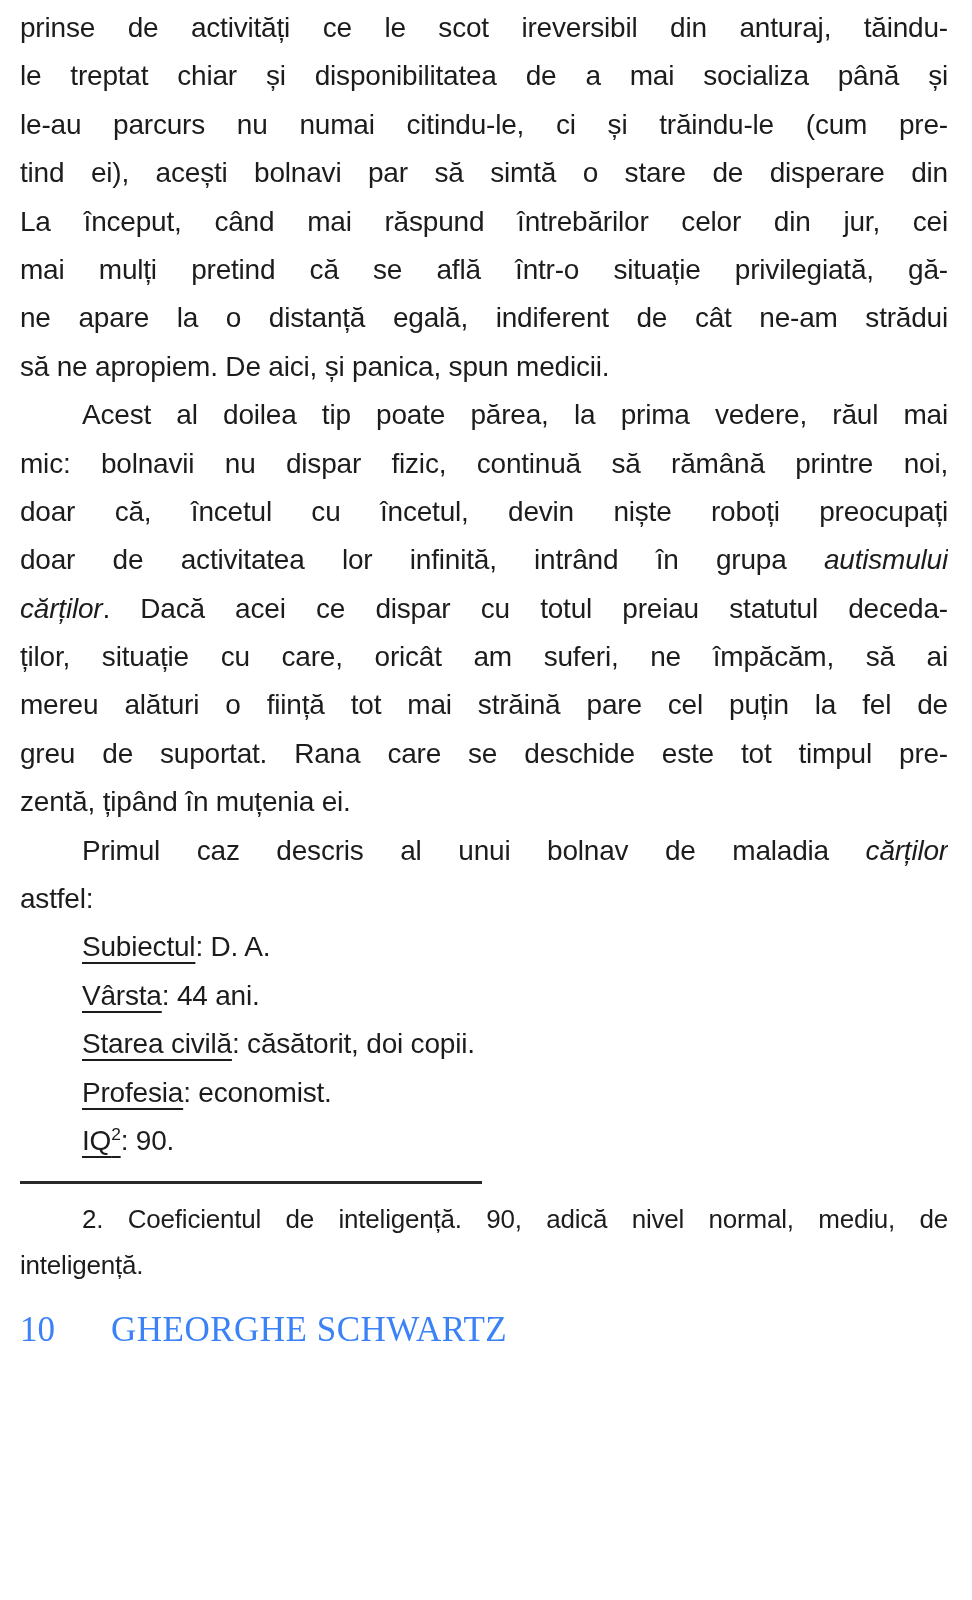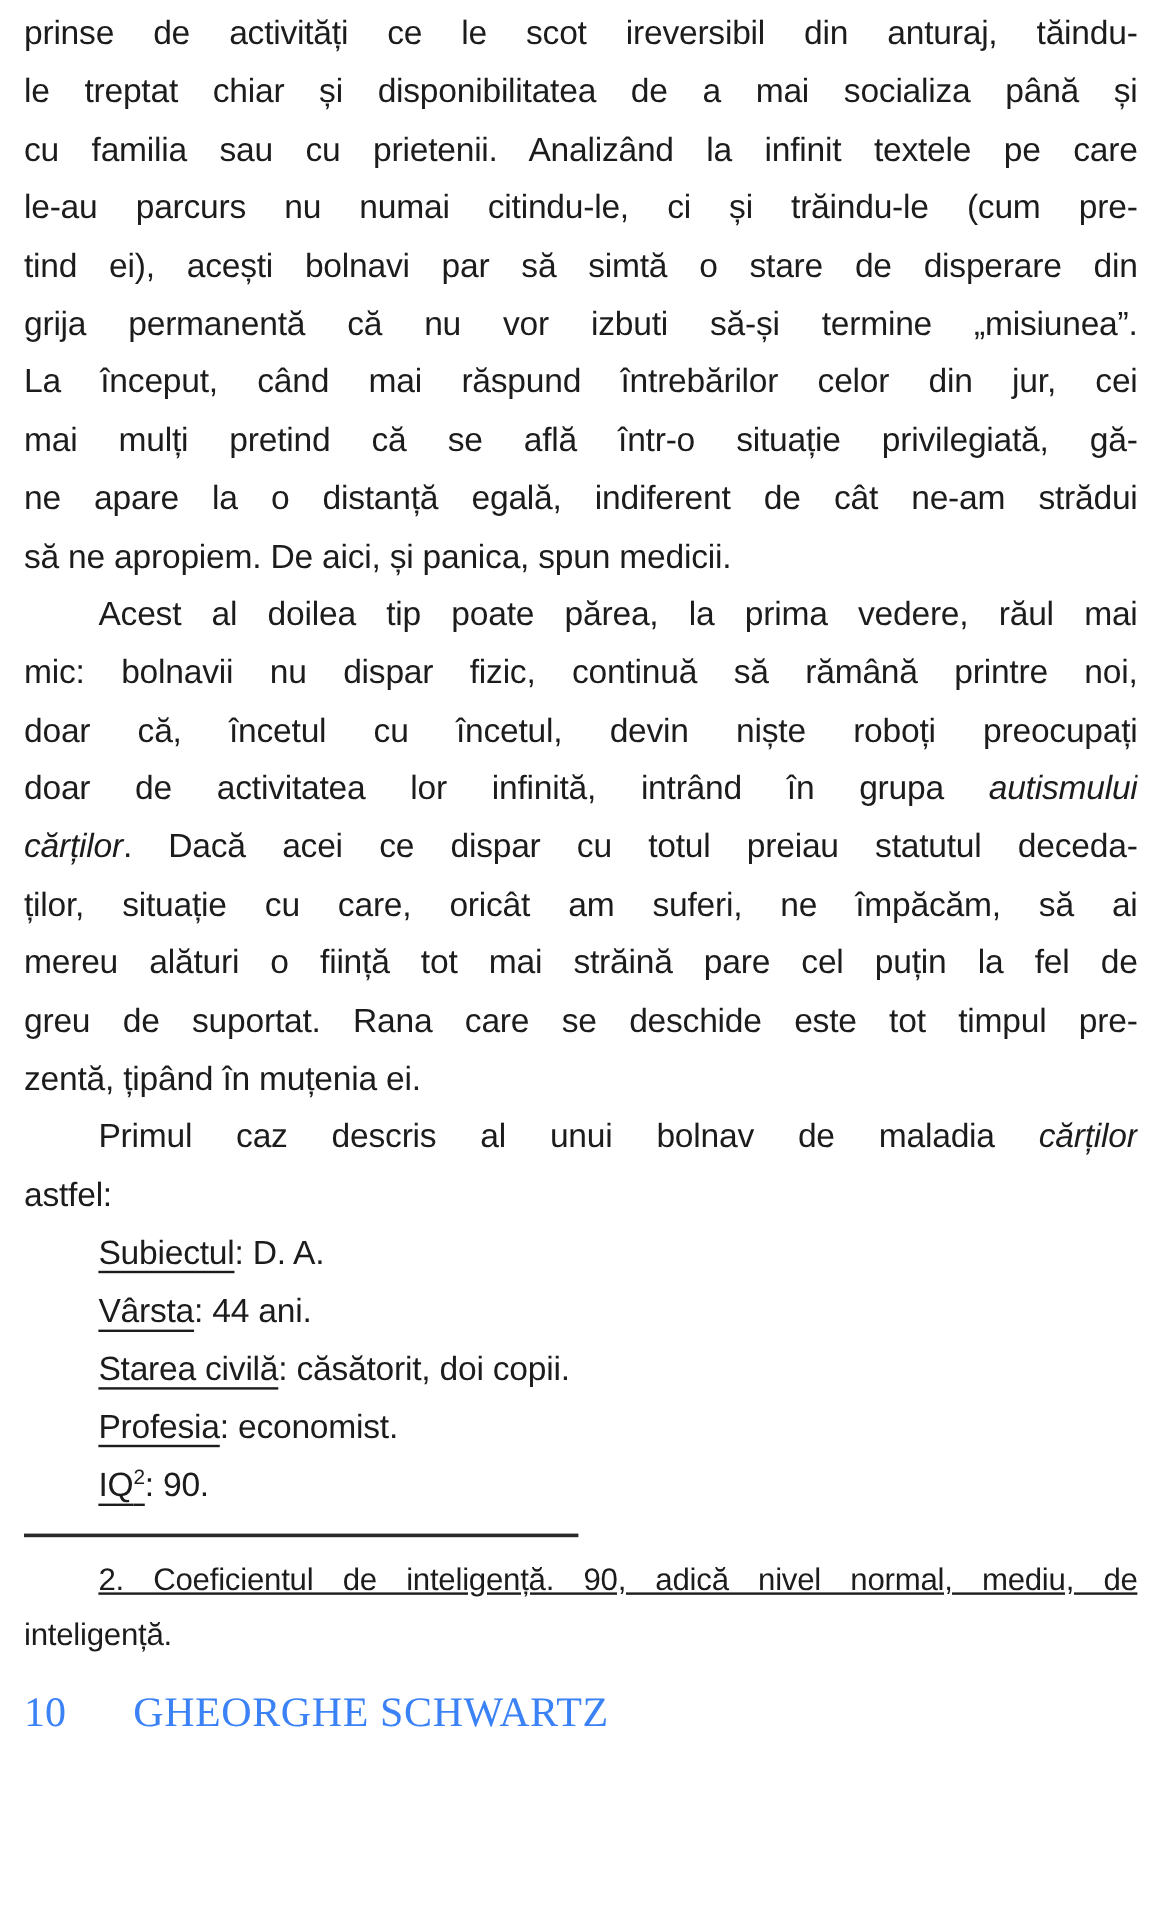--- a/index.html
+++ b/index.html
@@ -47,44 +47,42 @@
     margin: 16px 0 12px 0;
   }
   .fn-line {
     font-size: 26px;
     line-height: 46px;
     height: 46px;
     letter-spacing: -0.2px;
     overflow: hidden;
   }
   .fn-line.just { text-align: justify; text-align-last: justify; }
-  .fn-line.indent { text-indent: 62px; text-decoration: underline; }
+  .fn-line.indent { text-indent: 62px; }
   
   .footer {
     display: flex;
     align-items: baseline;
     margin-top: 22px;
     font-family: "Liberation Serif", serif;
     font-size: 35px;
     color: #3b82f6;
   }
   .footer .author { margin-left: 56px; letter-spacing: 0.5px; }
 </style>
 </head>
 <body>
 
 <div class="page">
 
   <div class="textblock">
       <div class="line just"><span>prinse de activități ce le scot ireversibil din anturaj, tăindu-</span></div>
       <div class="line just"><span>le treptat chiar și disponibilitatea de a mai socializa până și</span></div>
-      <div class="line just"><span>cu familia sau cu prietenii. Analizând la infinit textele pe care</span></div>
       <div class="line just"><span>le-au parcurs nu numai citindu-le, ci și trăindu-le (cum pre-</span></div>
       <div class="line just"><span>tind ei), acești bolnavi par să simtă o stare de disperare din</span></div>
-      <div class="line just"><span>grija permanentă că nu vor izbuti să-și termine „misiunea”.</span></div>
       <div class="line just"><span>La început, când mai răspund întrebărilor celor din jur, cei</span></div>
       <div class="line just"><span>mai mulți pretind că se află într-o situație privilegiată, gă-</span></div>
       <div class="line just"><span>ne apare la o distanță egală, indiferent de cât ne-am strădui</span></div>
       <div class="line"><span>să ne apropiem. De aici, și panica, spun medicii.</span></div>
       <div class="line just indent"><span>Acest al doilea tip poate părea, la prima vedere, răul mai</span></div>
       <div class="line just"><span>mic: bolnavii nu dispar fizic, continuă să rămână printre noi,</span></div>
       <div class="line just"><span>doar că, încetul cu încetul, devin niște roboți preocupați</span></div>
       <div class="line just"><span>doar de activitatea lor infinită, intrând în grupa </span><span class="it">autismului</span></div>
       <div class="line just"><span class="it">cărților</span><span>. Dacă acei ce dispar cu totul preiau statutul deceda-</span></div>
       <div class="line just"><span>ților, situație cu care, oricât am suferi, ne împăcăm, să ai</span></div>

